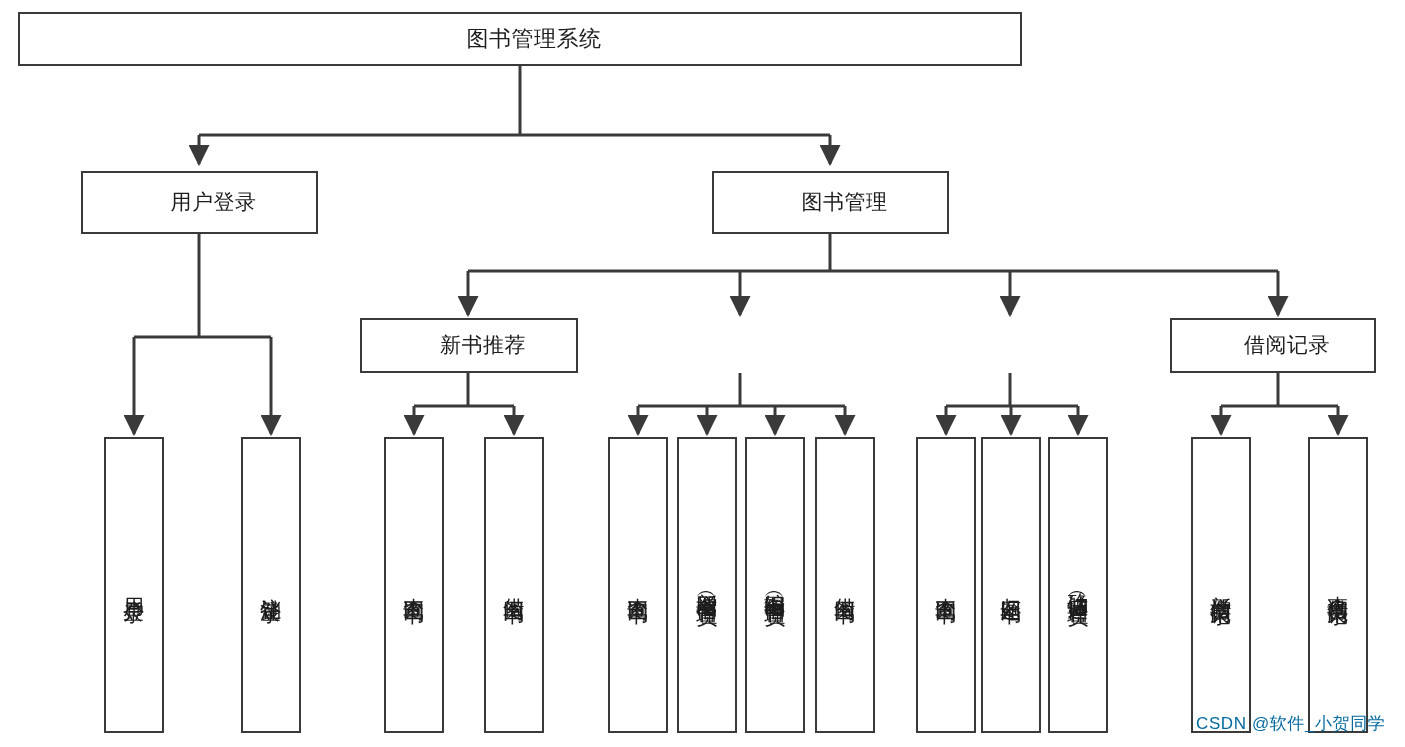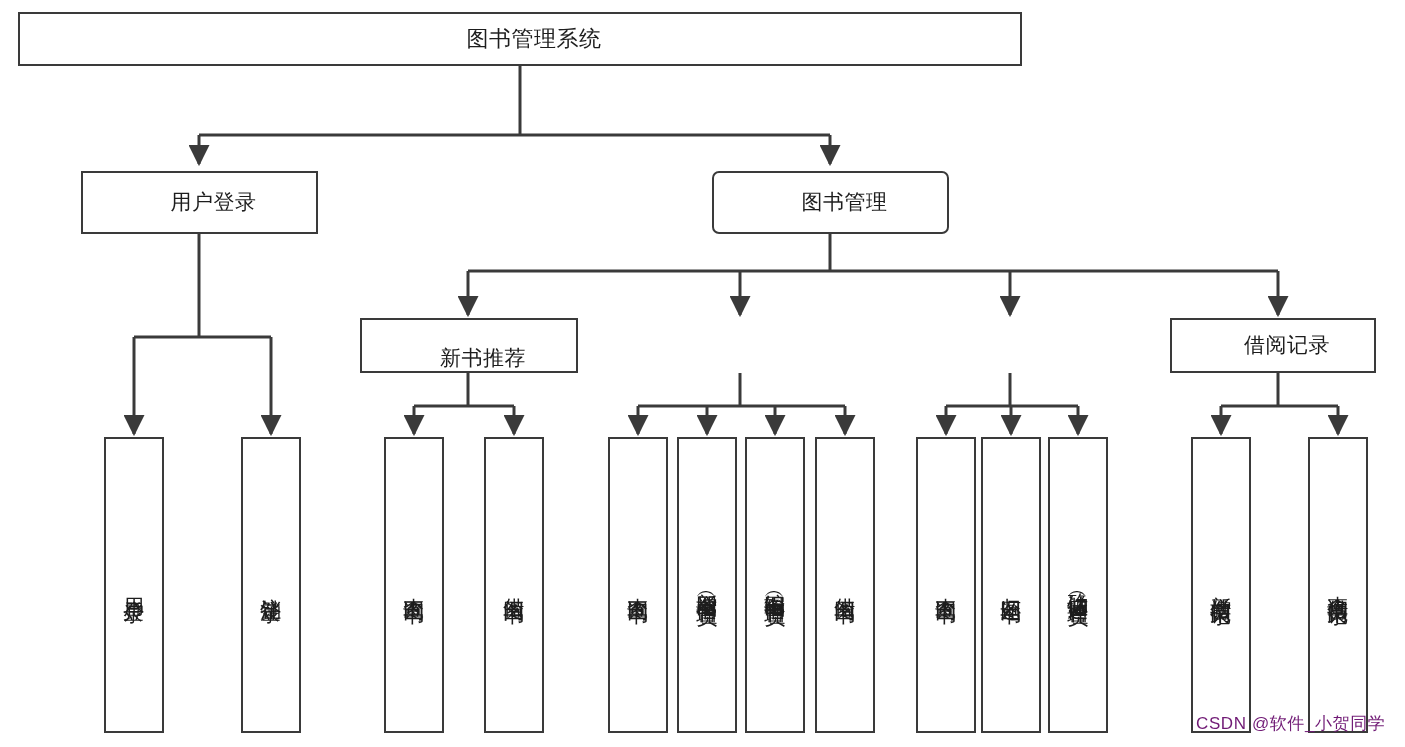--- a/index.html
+++ b/index.html
@@ -53,21 +53,21 @@
     text-orientation: upright;
     font-size: 21px;
     line-height: 1.12;
     letter-spacing: 2px;
     white-space: nowrap;
     text-align: center;
   }
   .node.vertical.align-mid .vtext { margin-top: 0; }
   .watermark {
     position: absolute;
-    color: #701a75;
+    color: #0369a1;
     font-size: 17px;
     letter-spacing: 0.6px;
     white-space: nowrap;
   }
 </style>
 </head>
 <body>
 
 <div id="canvas">
 
@@ -121,25 +121,25 @@
     </g>
   </svg>
 
   <div class="node root" style="left:18px; top:12px; width:1004px; height:54px;">
     <span>图书管理系统</span>
   </div>
 
   <div class="node" style="left:81px; top:171px; width:237px; height:63px;">
     <span>用户登录</span>
   </div>
-  <div class="node" style="left:712px; top:171px; width:237px; height:63px;border-radius:7px;">
+  <div class="node" style="left:712px; top:171px; width:237px; height:63px;">
     <span>图书管理</span>
   </div>
 
-  <div class="node" style="left:360px; top:318px; width:218px; height:55px;align-items:flex-end;">
+  <div class="node" style="left:360px; top:318px; width:218px; height:55px;">
     <span>新书推荐</span>
   </div>
   <div class="node" style="left:1170px; top:318px; width:206px; height:55px;">
     <span>借阅记录</span>
   </div>
 
   <div class="node vertical" style="left:104px; top:437px; width:60px; height:296px;">
     <span class="vtext">用户登录</span>
   </div>
   <div class="node vertical" style="left:241px; top:437px; width:60px; height:296px;">

